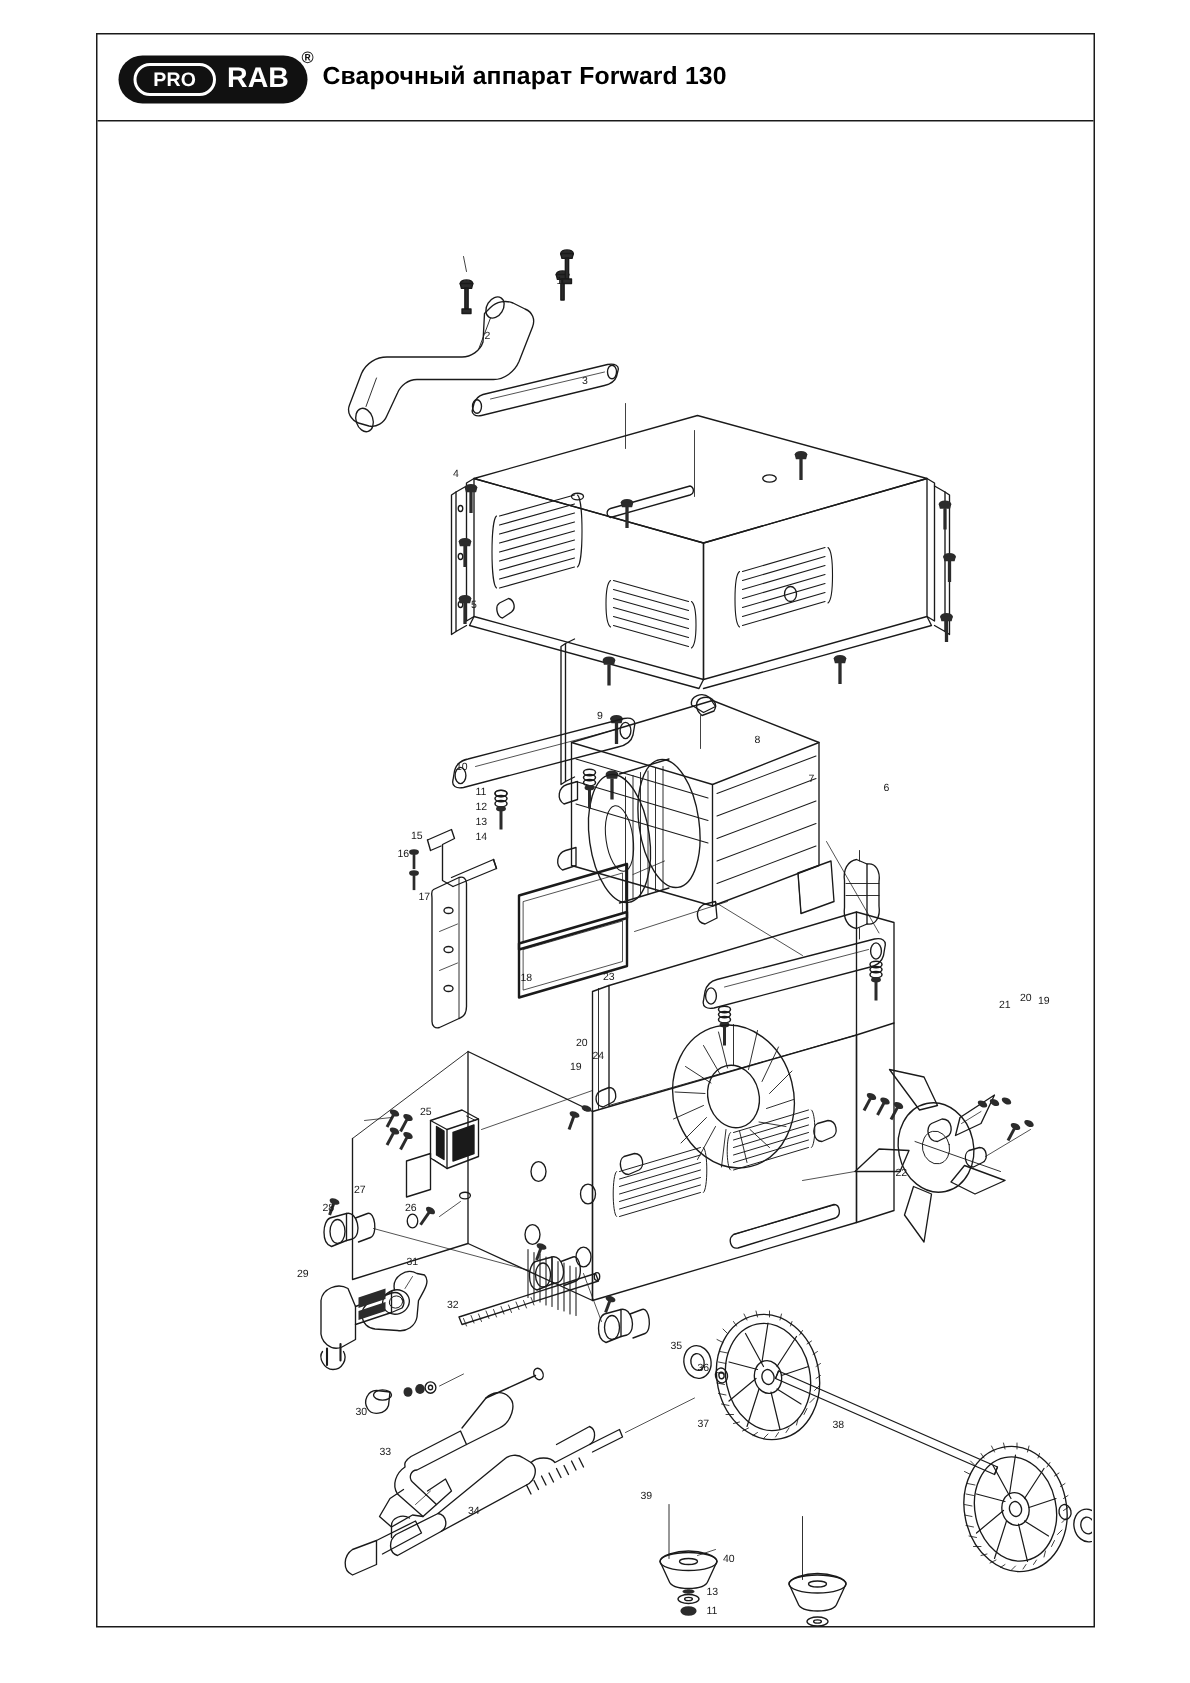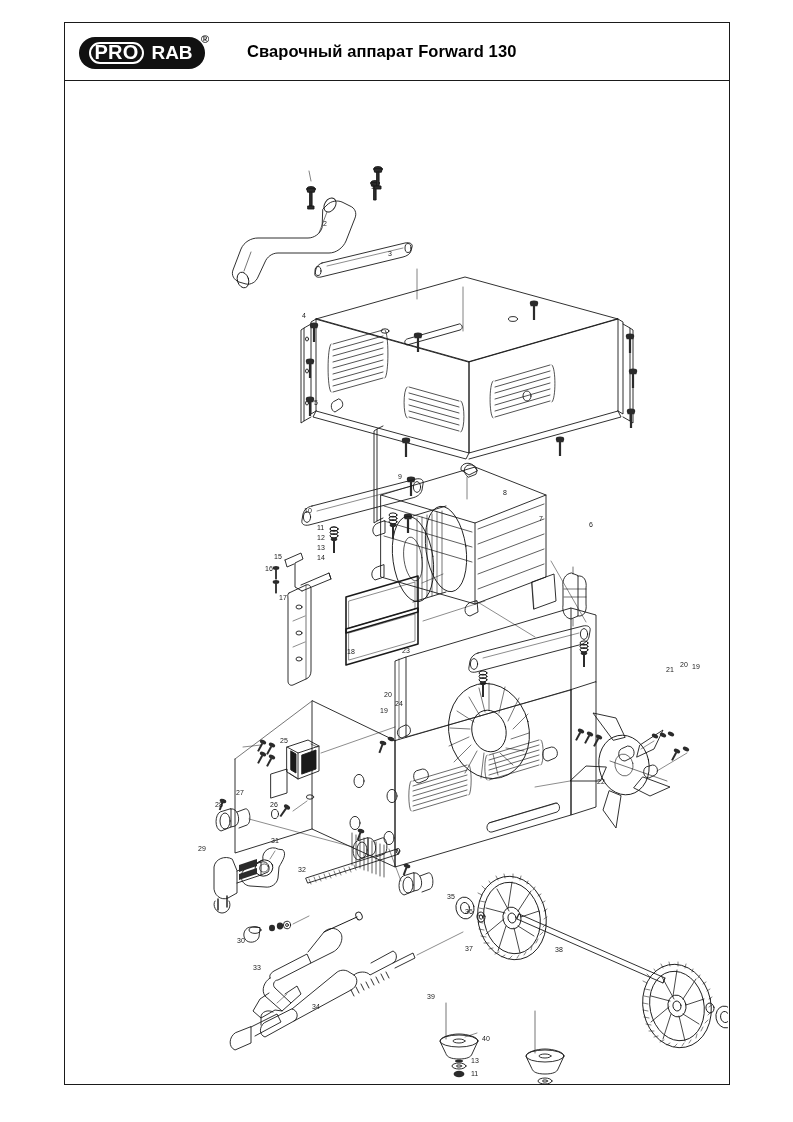--- a/index.html
+++ b/index.html
@@ -42,21 +42,21 @@
     border-radius:16px;
   }
   .logo-pro{
     position:absolute;left:10px;top:9px;
     width:55px;height:22px;
     border:2.4px solid #fff;
     border-radius:11px;
     box-sizing:border-box;
     color:#fff;
     font-weight:bold;
-    font-size:20px;
+    font-size:13px;
     letter-spacing:.2px;
     line-height:17px;
     text-align:center;
     font-family:"Liberation Sans", sans-serif;
   }
   .logo-rab{
     position:absolute;left:68px;top:9px;
     width:50px;height:22px;
     color:#fff;
     font-weight:bold;
@@ -65,21 +65,20 @@
     text-align:center;
     font-family:"Liberation Sans", sans-serif;
   }
   .logo-reg{
     position:absolute;left:122px;top:0px;
     font-size:11px;color:#111;font-weight:bold;
   }
   .doc-title{
     font-size:16.5px;
     font-weight:bold;
-    margin-left:32px;
     letter-spacing:.1px;
     white-space:nowrap;
   }
 
   
   .canvas{
     position:absolute;left:0;top:58px;
     width:100%;height:1003px;
     overflow:hidden;
   }

